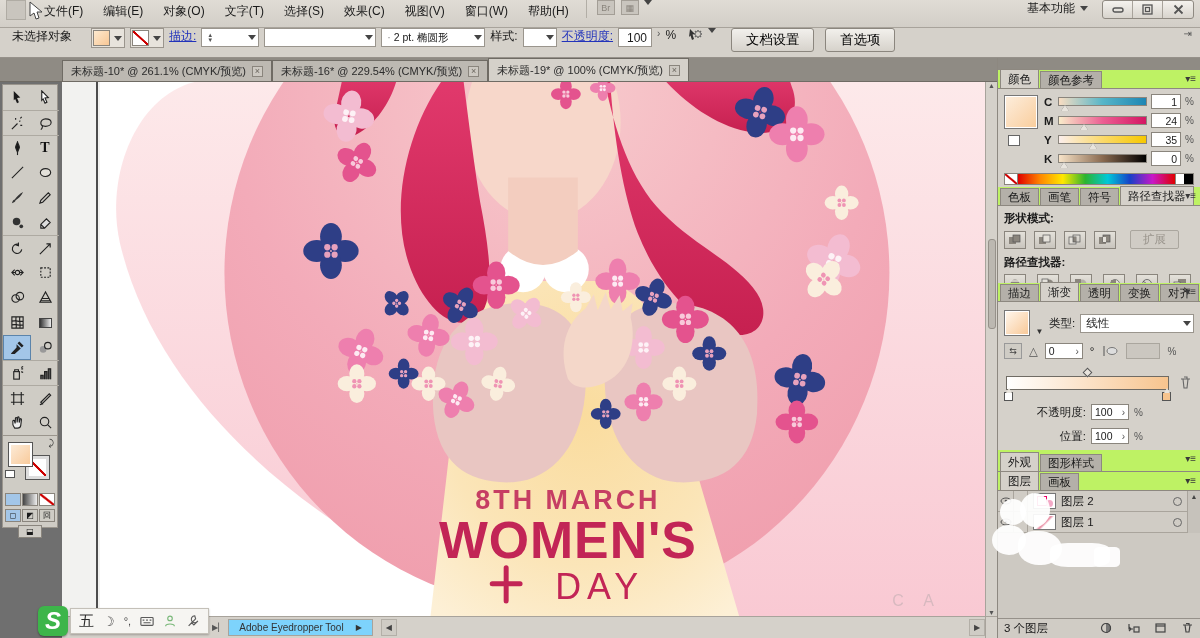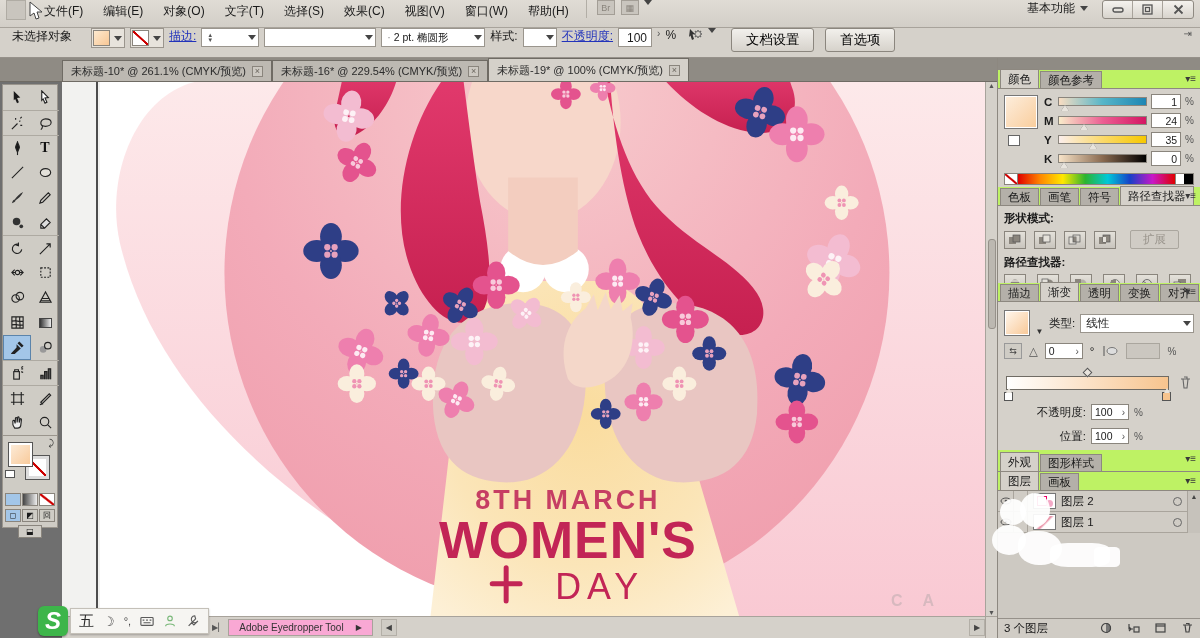--- a/index.html
+++ b/index.html
@@ -62,24 +62,24 @@
   .sb-none{background:linear-gradient(to top right,#fff 40%,#c00 47%,#c00 53%,#fff 60%);}
   .toolfiller{flex:1;}
   
   .canvas{flex:1;position:relative;background:#f2f2f0;min-width:0;}
   .pasteboard{position:absolute;left:0;top:0;bottom:22px;width:36px;background:#f2f2f0;border-right:2px solid #4c4c4c;}
   .art{position:absolute;left:38px;top:0;right:12px;bottom:22px;background:#fff;overflow:hidden;}
   .art svg{width:100%;height:100%;display:block;}
   .vscroll{position:absolute;right:0;top:0;bottom:22px;width:12px;background:#d5d1ca;border-left:1px solid #a8a39b;display:flex;flex-direction:column;align-items:center;font-size:7px;color:#555;}
   .vthumb{width:8px;height:90px;background:#bcb8b1;border:1px solid #96918a;border-radius:3px;margin-top:150px;}
   .hscroll{position:absolute;left:0;right:12px;bottom:0;height:22px;background:#d5d1ca;border-top:1px solid #a8a39b;display:flex;align-items:center;font-size:10px;color:#333;}
-  .statusbox{border:1px solid #a8a39b;background:#f9a8d4;height:17px;display:flex;align-items:center;padding:0 10px;margin-left:4px;white-space:nowrap;}
+  .statusbox{border:1px solid #a8a39b;background:#7dd3fc;height:17px;display:flex;align-items:center;padding:0 10px;margin-left:4px;white-space:nowrap;}
   .harrow{width:16px;height:17px;display:flex;align-items:center;justify-content:center;border:1px solid #b3afa7;background:#cfccc5;font-size:8px;color:#444;}
   .corner{position:absolute;right:0;bottom:0;width:12px;height:22px;background:#d5d1ca;border-left:1px solid #a8a39b;border-top:1px solid #a8a39b;}
-  .wmtext{position:absolute;right:55px;bottom:28px;font-size:16px;color:#9a9a9a;opacity:.35;letter-spacing:8px;font-weight:bold;}
+  .wmtext{position:absolute;right:55px;bottom:28px;font-size:16px;color:#9a9a9a;opacity:.35;letter-spacing:8px;}
   
   .ime{position:absolute;left:-24px;bottom:2px;display:flex;align-items:center;z-index:30;}
   .imelogo{width:30px;height:30px;background:#3db54a;border-radius:6px;color:#fff;font-size:24px;font-weight:bold;font-style:italic;display:flex;align-items:center;justify-content:center;box-shadow:0 1px 2px rgba(0,0,0,.4);}
   .imebar{height:26px;background:#f6f5f2;border:1px solid #c4c0b8;box-shadow:0 1px 2px rgba(0,0,0,.25);display:flex;align-items:center;padding:0 8px;gap:9px;margin-left:2px;font-size:13px;color:#4a4a4a;}
   .imebar svg{width:14px;height:14px;stroke:#5a5a5a;fill:none;stroke-width:1.3;}
   
   .panels{width:203px;background:#d5d1ca;border-left:1px solid #8d8880;display:flex;flex-direction:column;font-size:11.5px;}
   .ptop{height:12px;background:#8f8b84;}
   .ptabs{height:19px;background:#bef264;display:flex;align-items:flex-end;padding-left:2px;position:relative;border-bottom:1px solid #8d8880;}
   .ptab{height:17px;padding:0 7px;display:flex;align-items:center;background:#b4b0a9;border:1px solid #8d8880;border-bottom:none;margin-right:1px;white-space:nowrap;}

